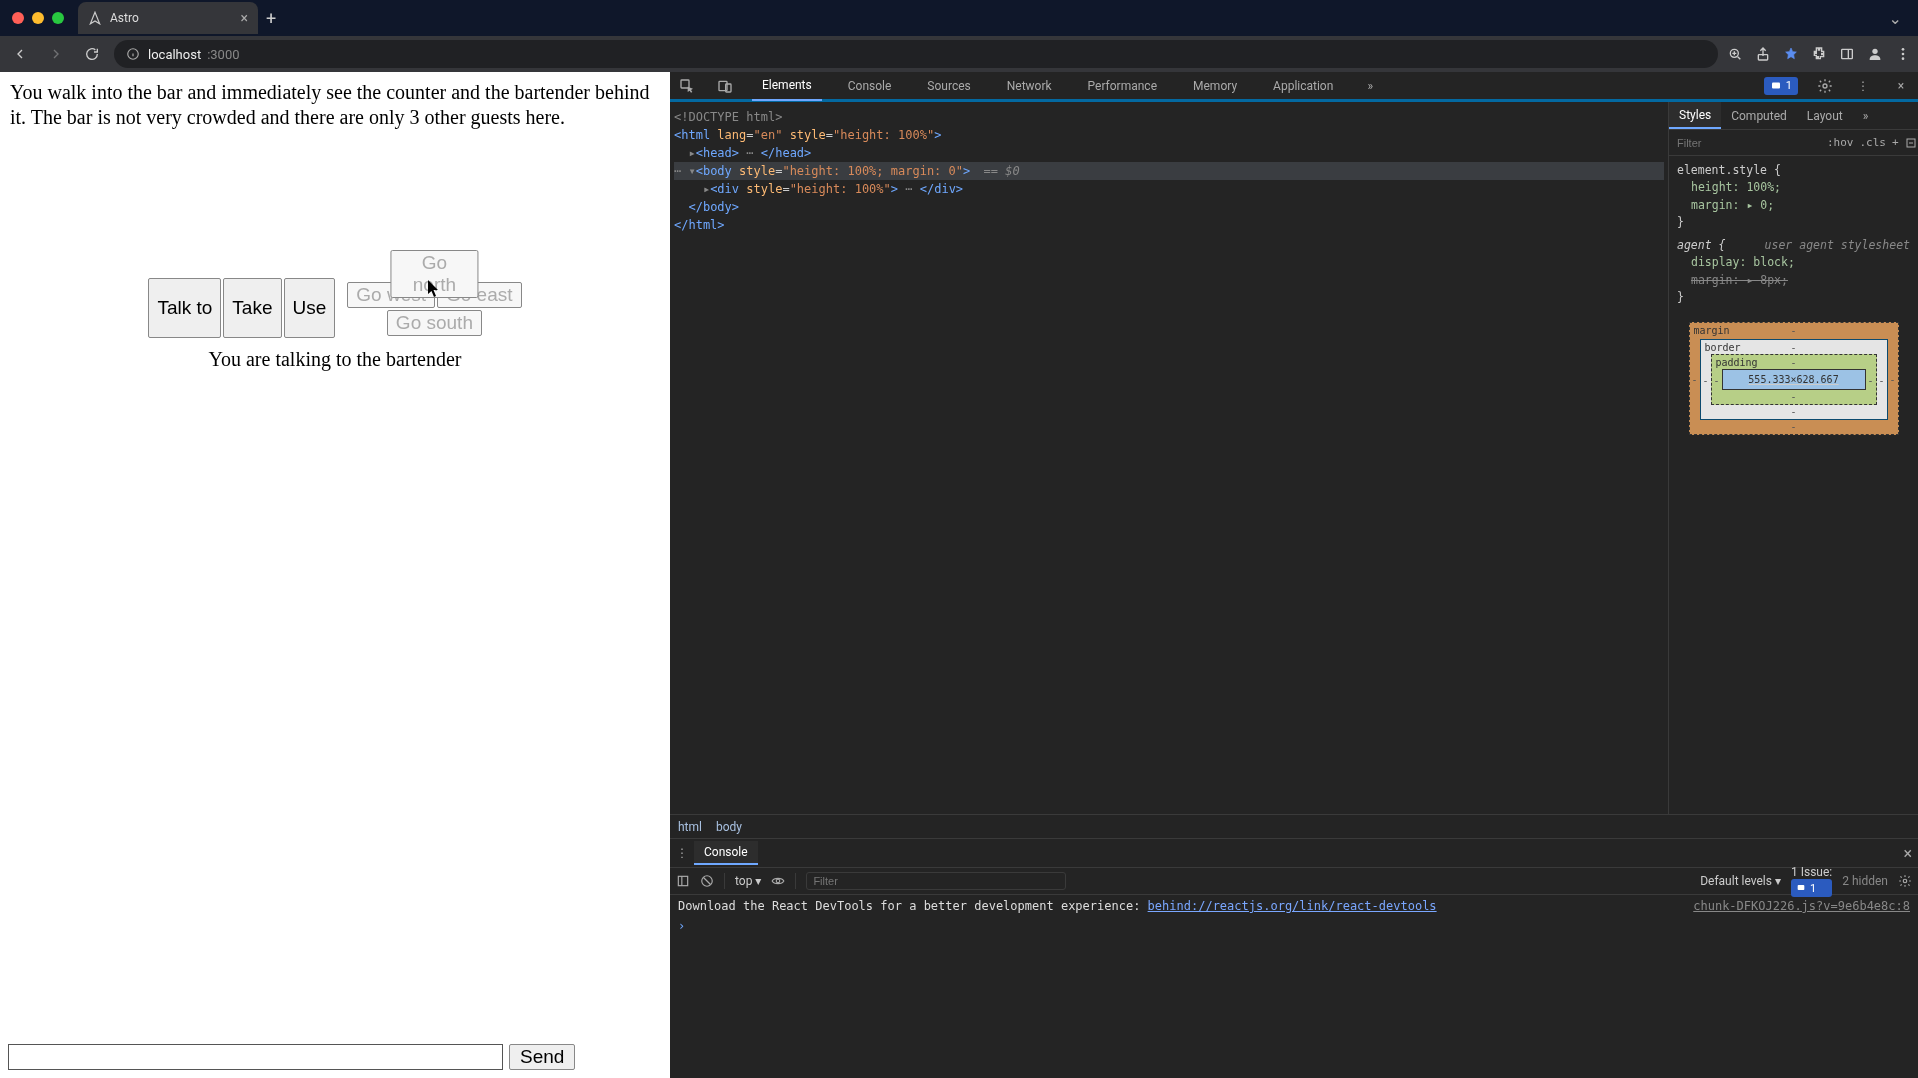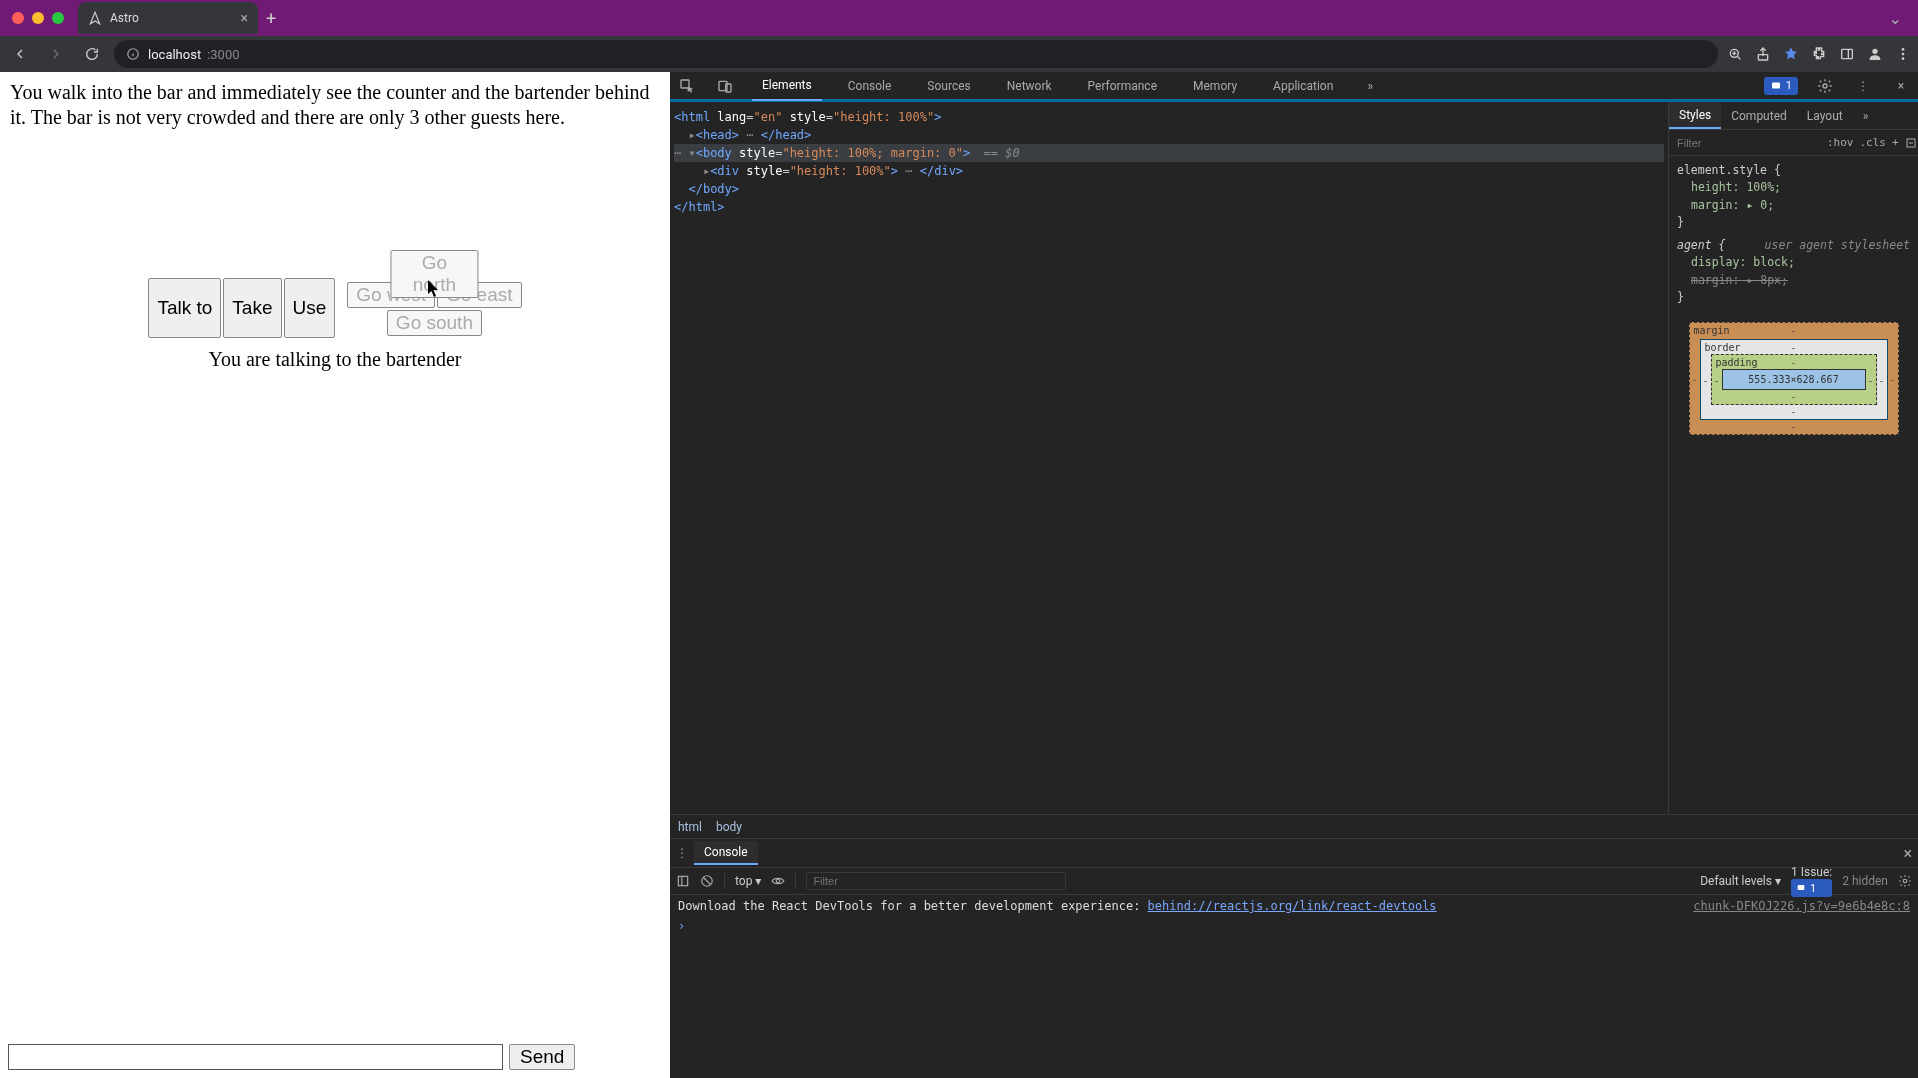--- a/index.html
+++ b/index.html
@@ -1,20 +1,20 @@
 <!DOCTYPE html>
 <html><head>
 <meta charset="utf-8">
 <style>
 * { box-sizing: border-box; }
 html, body { height: 100%; margin: 0; padding: 0; font-family: -apple-system, BlinkMacSystemFont, "Segoe UI", Roboto, sans-serif; background: #000; }
 body { display: flex; flex-direction: column; }
 
 
-.titlebar { height: 36px; background: #701a75; display: flex; align-items: center; padding: 0 12px; text-align: center; }
+.titlebar { height: 36px; background: #0f172a; display: flex; align-items: center; padding: 0 12px; text-align: center; }
 .traffic { display: flex; gap: 8px; margin-right: 14px; }
 .dot { width: 12px; height: 12px; border-radius: 50%; }
 .red { background: #ff5f57; }
 .yellow { background: #febc2e; }
 .green { background: #28c840; }
 .tab { display: flex; align-items: center; background: #35363a; height: 32px; padding: 0 10px; border-radius: 8px 8px 0 0; color: #ddd; font-size: 12px; gap: 8px; min-width: 180px; }
 .tab .fav { width: 14px; height: 14px; display:inline-flex; align-items:center; justify-content:center; }
 .tab .close { margin-left: auto; color: #aaa; font-size: 14px; cursor: pointer; }
 .newtab { margin-left: 8px; color: #ccc; font-size: 18px; cursor: pointer; }
 .titlebar-spacer { flex: 1; }
@@ -50,40 +50,40 @@
 .dt-tabs .sq { width:22px; height:22px; display:flex; align-items:center; justify-content:center; color:#aaa; cursor:pointer; }
 .dt-tab { padding:0 10px; height:30px; display:flex; align-items:center; color:#aaa; cursor:pointer; }
 .dt-tab.active { color:#fff; border-bottom:2px solid #6fa8ff; }
 .dt-tabs .spacer { flex:1; }
 .issue-pill { background:#2b5bbf; color:#fff; border-radius:3px; padding:0 6px; font-size:11px; display:flex; align-items:center; gap:4px; height:18px; }
 
 .dt-body { flex:1; display:flex; min-height:0; }
 .dom { flex:1; overflow:auto; font-family: Menlo, Consolas, monospace; font-size:12px; padding:6px 4px; line-height:1.5; }
 .dom .l { white-space: pre; }
 .tag { color:#6fa8ff; }
-.attr { color:#ffffff; }
+.attr { color:#fdba74; }
 .val { color:#d88a5a; }
 .gray { color:#888; }
 .sel-line { background:#3a3d41; display:inline-block; width:100%; }
 .dollar { color:#888; font-style:italic; margin-left:6px; }
 
 .styles { width:250px; border-left:1px solid #3a3a3a; display:flex; flex-direction:column; }
 .st-tabs { display:flex; height:28px; border-bottom:1px solid #3a3a3a; }
 .st-tab { padding:0 10px; display:flex; align-items:center; color:#aaa; cursor:pointer; font-size:12px; }
 .st-tab.active { color:#fff; background:#2d2d2d; border-bottom:2px solid #6fa8ff; }
 .st-filterbar { display:flex; align-items:center; height:26px; border-bottom:1px solid #3a3a3a; padding:0 6px; gap:6px; }
 .st-filterbar input { background:transparent; border:none; outline:none; color:#ccc; flex:1; font-size:11px; }
 .st-pill { color:#aaa; font-family: Menlo, monospace; font-size:11px; cursor:pointer; }
 .st-rules { padding:6px 8px; font-family: Menlo, monospace; font-size:11.5px; line-height:1.5; }
 .selector { color:#ccc; }
 .prop { color:#a8c6a0; margin-left:14px; }
 .ua { color:#888; float:right; font-style:italic; }
 .strike { text-decoration: line-through; color:#888; }
 
-.boxmodel { margin:10px auto; width:210px; font-size:10px; font-family: Menlo, monospace; }
+.boxmodel { margin:10px auto; width:210px; font-size:10px; font-family: Menlo, monospace; text-decoration: underline; }
 .bm-margin { background:#c98e54; border:1px dashed #333; padding:16px 10px 14px; position:relative; }
 .bm-border { background:#e5e5e5; border:1px solid #0c4a6e; padding:14px 10px; position:relative; }
 .bm-padding { background:#b7cf87; border:1px dashed #333; padding:14px 10px; position:relative; }
 .bm-content { background:#9cc2e5; border:1px solid #333; padding:4px 6px; text-align:center; color:#333; }
 .bm-label { position:absolute; top:2px; left:4px; color:#333; }
 .bm-dash { color:#555; }
 .bm-side { position:absolute; color:#555; }
 .bm-t { top:2px; left:50%; transform:translateX(-50%); }
 .bm-b { bottom:2px; left:50%; transform:translateX(-50%); }
 .bm-l { left:2px; top:50%; transform:translateY(-50%); }
@@ -282,20 +282,21 @@
             <circle cx="12" cy="12" r="3"></circle>
             <path d="M12 2v3M12 19v3M4.2 4.2l2.1 2.1M17.7 17.7l2.1 2.1M2 12h3M19 12h3M4.2 19.8l2.1-2.1M17.7 6.3l2.1-2.1"></path>
           </svg>
         </div>
       <div class="sq">⋮</div>
       <div class="sq">×</div>
     </div>
 
     <div class="dt-body">
       <div class="dom">
+        <div class="l"><span class="gray">&lt;!DOCTYPE html&gt;</span></div>
         <div class="l"><span class="tag">&lt;html</span> <span class="attr">lang</span>=<span class="val">"en"</span> <span class="attr">style</span>=<span class="val">"height: 100%"</span><span class="tag">&gt;</span></div>
         <div class="l">  <span class="gray">▸</span><span class="tag">&lt;head&gt;</span> <span class="gray">⋯</span> <span class="tag">&lt;/head&gt;</span></div>
         <div class="l sel-line"><span class="gray">⋯ ▾</span><span class="tag">&lt;body</span> <span class="attr">style</span>=<span class="val">"height: 100%; margin: 0"</span><span class="tag">&gt;</span><span class="dollar"> == $0</span></div>
         <div class="l">    <span class="gray">▸</span><span class="tag">&lt;div</span> <span class="attr">style</span>=<span class="val">"height: 100%"</span><span class="tag">&gt;</span> <span class="gray">⋯</span> <span class="tag">&lt;/div&gt;</span></div>
         <div class="l">  <span class="tag">&lt;/body&gt;</span></div>
         <div class="l"><span class="tag">&lt;/html&gt;</span></div>
       </div>
 
       <div class="styles">
         <div class="st-tabs">

